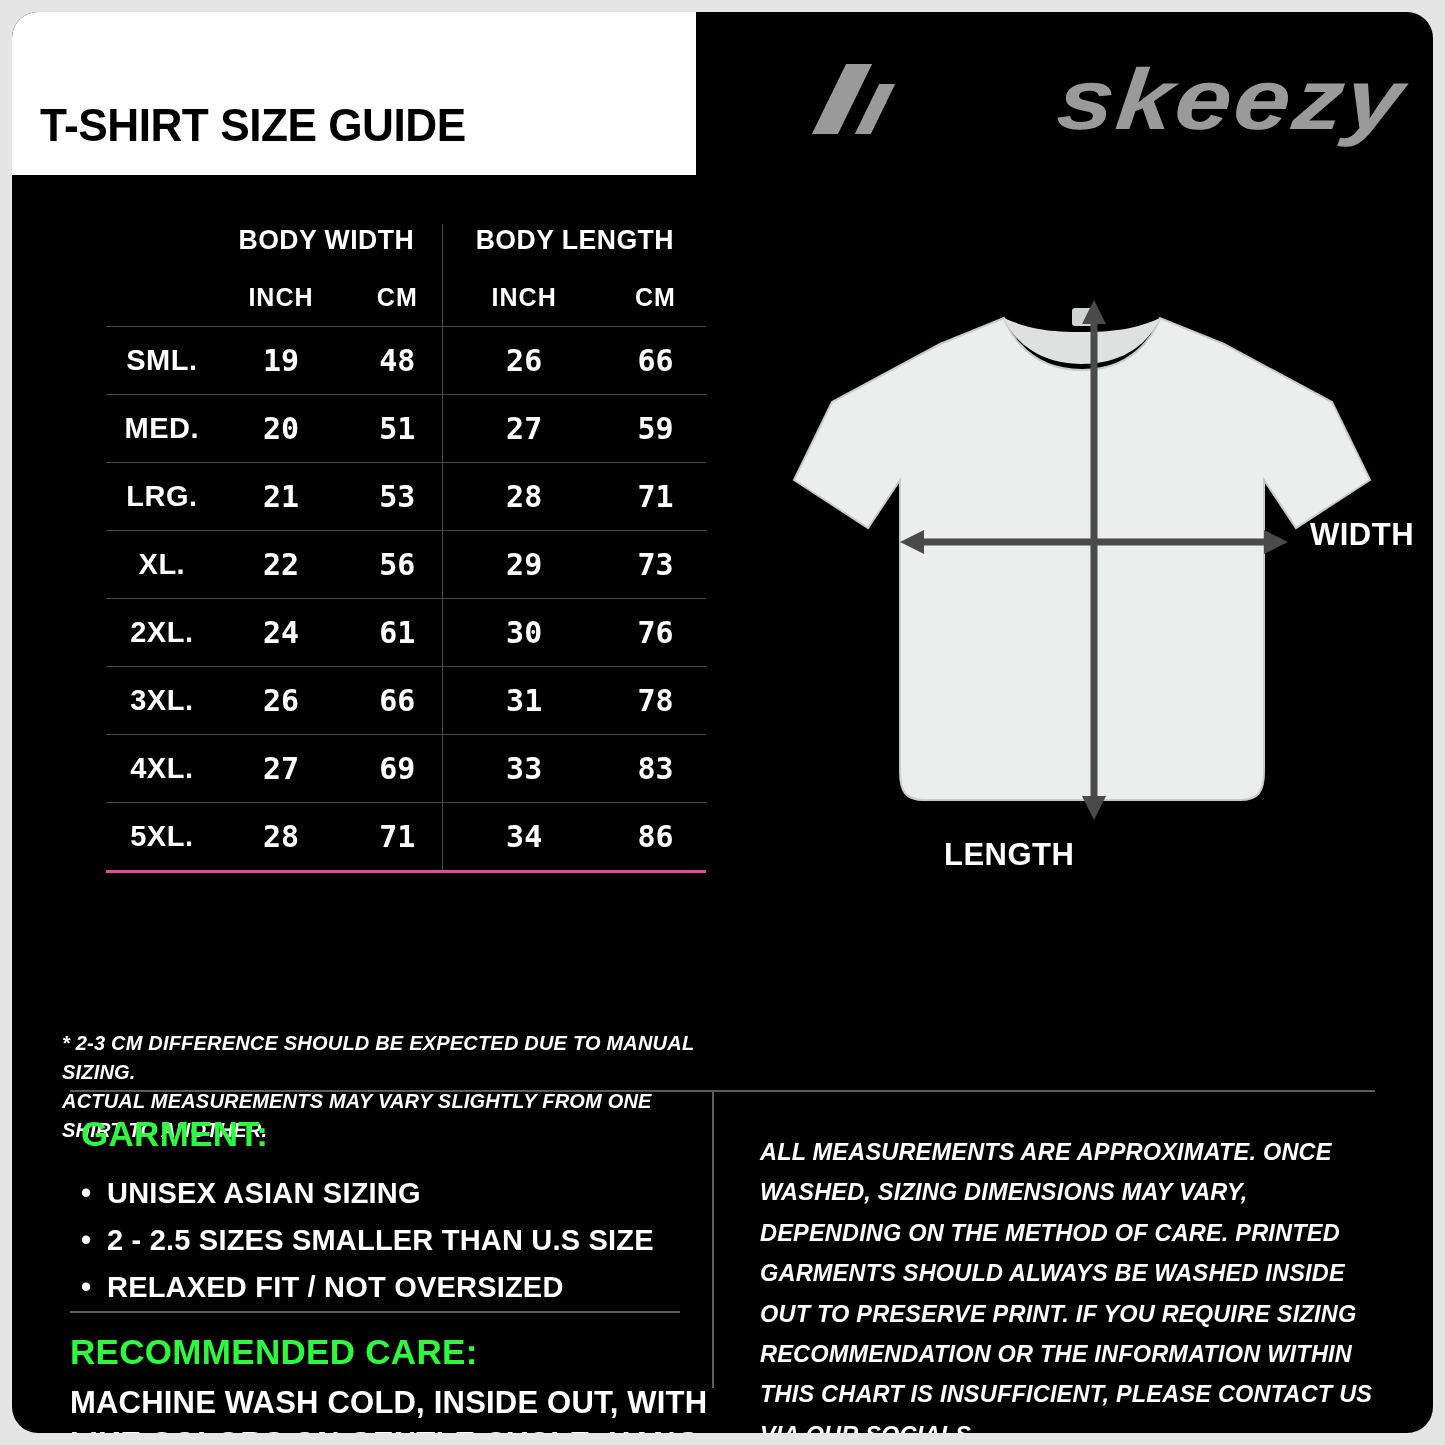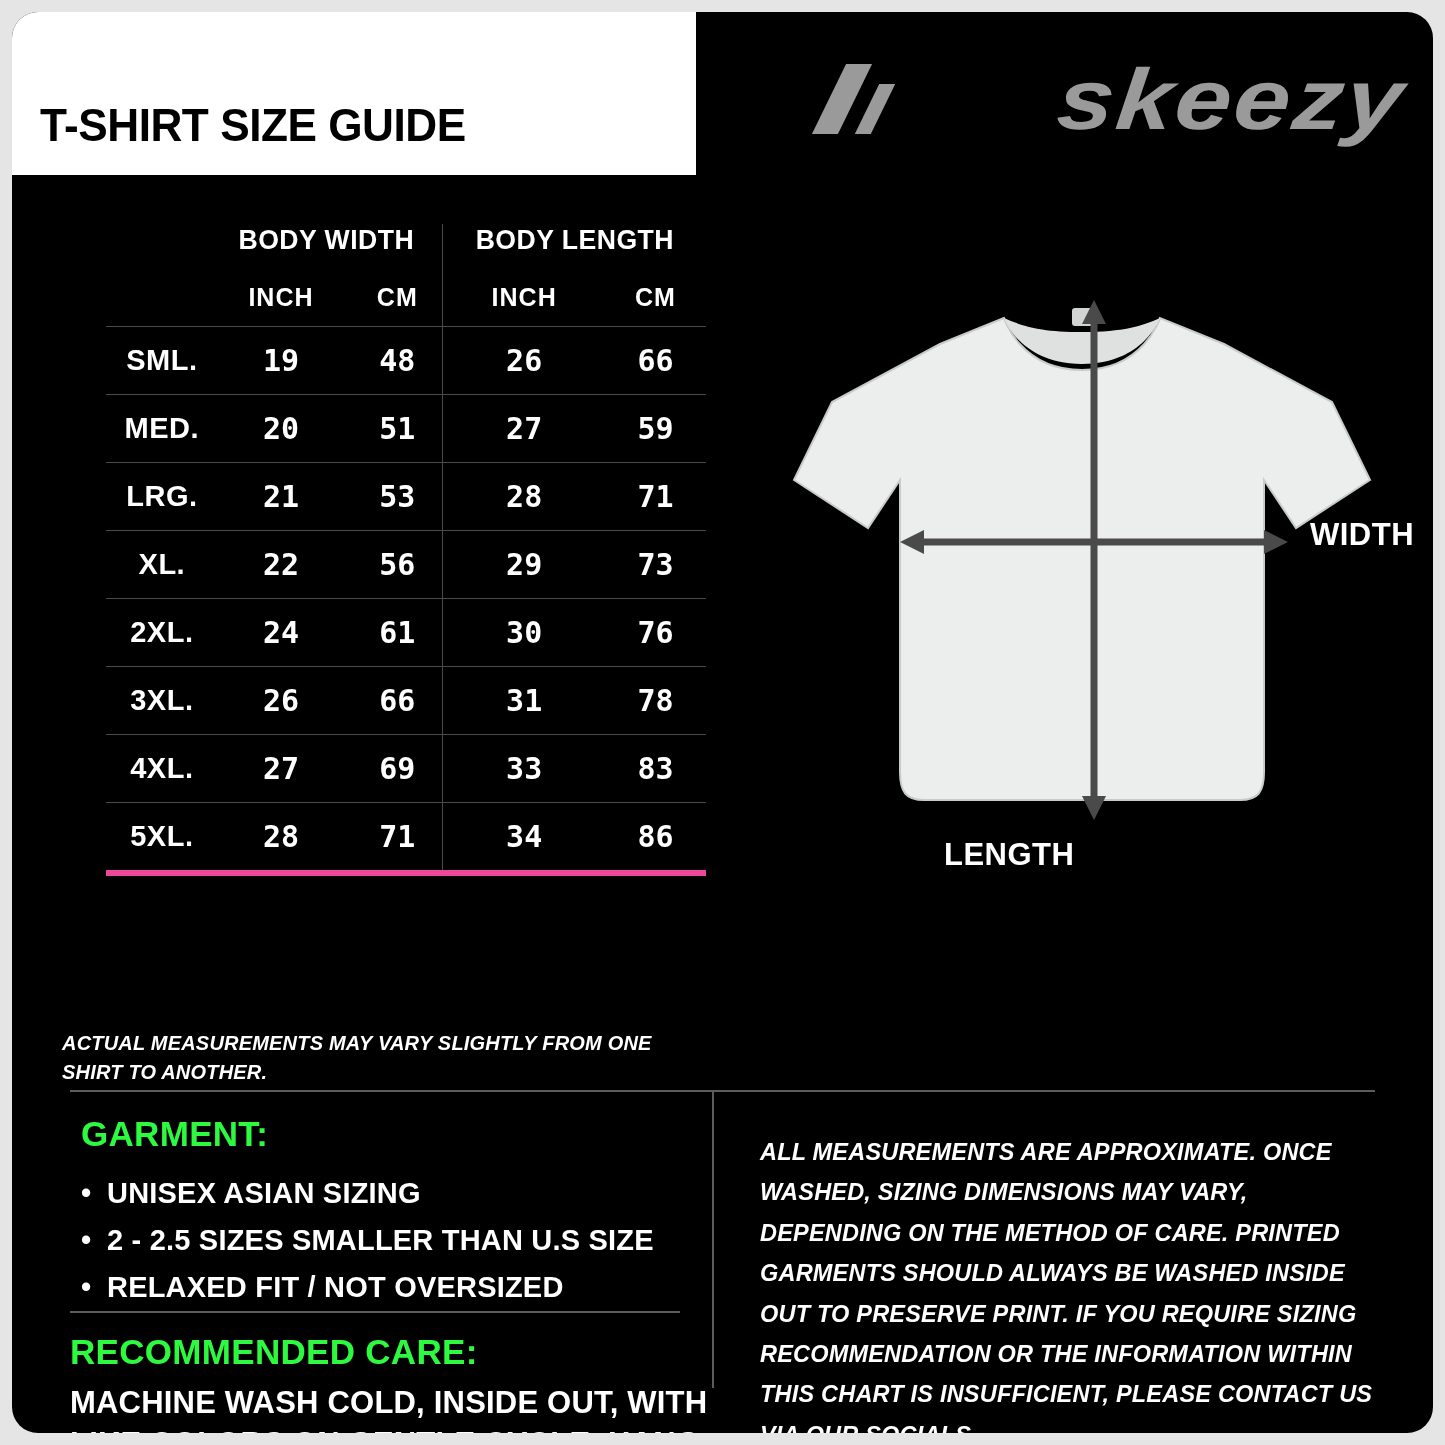--- a/index.html
+++ b/index.html
@@ -137,21 +137,21 @@
   .cellval {
     font-size: 30px;
     font-weight: bold;
     font-family: "DejaVu Sans Mono", monospace;
   }
   tr.datarow td {
     height: 67px;
     border-top: 1px solid #4a4a4a;
   }
   tr.datarow:last-child td {
-    border-bottom: 6px solid #ec4899;
+    border-bottom: 3px solid #ec4899;
   }
   .vsep { border-left: 1px solid #4a4a4a; }
 
   .note-small {
     position: absolute;
     left: 50px;
     top: 1017px;
     width: 640px;
     color: #ffffff;
     font-size: 20px;
@@ -361,20 +361,21 @@
               <td class="cellval">28</td>
               <td class="cellval">71</td>
               <td class="cellval vsep">34</td>
               <td class="cellval">86</td>
             </tr>
           </tbody>
       </table>
     </div>
 
     <div class="note-small">
+      <div>* 2-3 CM DIFFERENCE SHOULD BE EXPECTED DUE TO MANUAL SIZING.</div>
       <div>ACTUAL MEASUREMENTS MAY VARY SLIGHTLY FROM ONE SHIRT TO ANOTHER.</div>
     </div>
 
     <div class="shirt-area">
       <svg class="shirt-svg" width="620" height="620" viewBox="0 0 620 620">
         <path d="M232 66 L168 92 L60 150 L22 228 L96 276 L128 228 L128 520 C128 540 134 548 152 548 L468 548 C486 548 492 540 492 520 L492 228 L524 276 L598 228 L560 150 L452 92 L388 66 C388 66 372 118 310 118 C248 118 232 66 232 66 Z" fill="#eceded" stroke="#c9cbcb" stroke-width="2"></path>
         <path d="M232 66 C250 74 268 80 310 80 C352 80 370 74 388 66 C388 66 372 112 310 112 C248 112 232 66 232 66 Z" fill="#dfe1e1"></path>
         <rect x="300" y="56" width="22" height="18" rx="3" fill="#d2d4d4"></rect>
       </svg>
 

